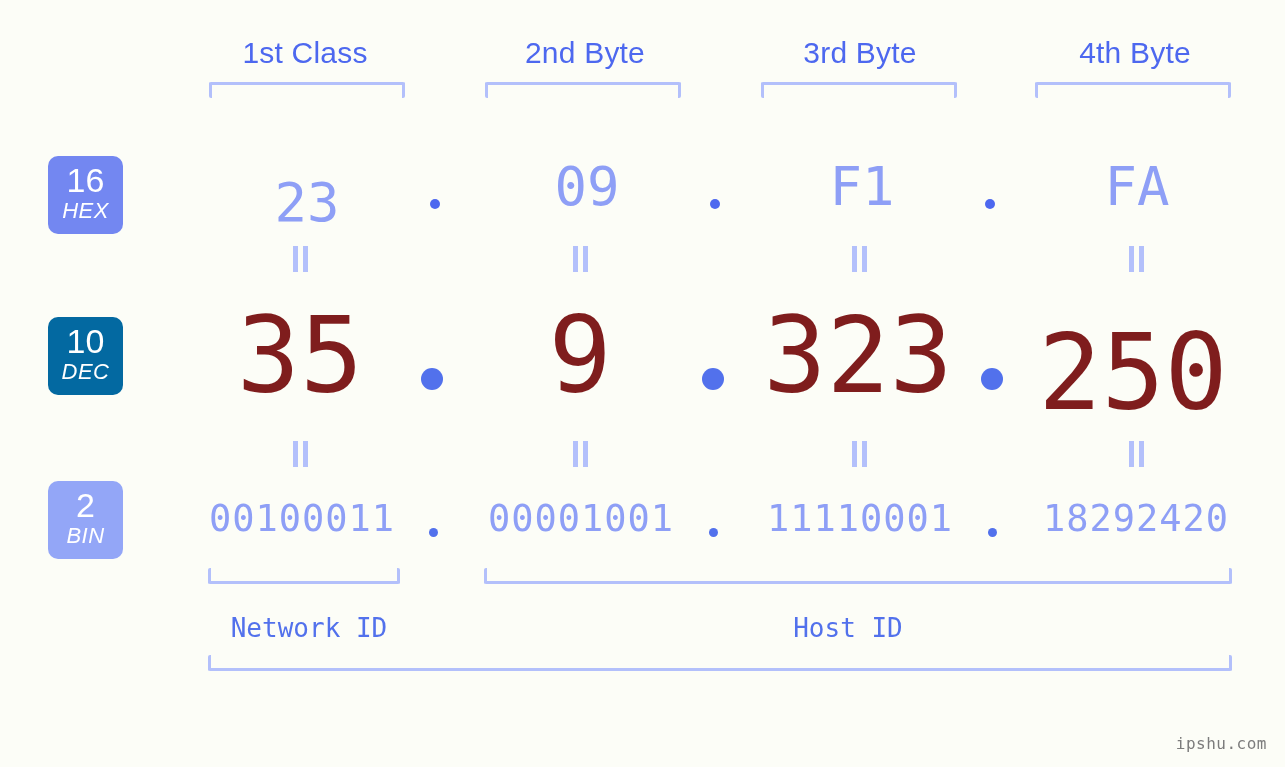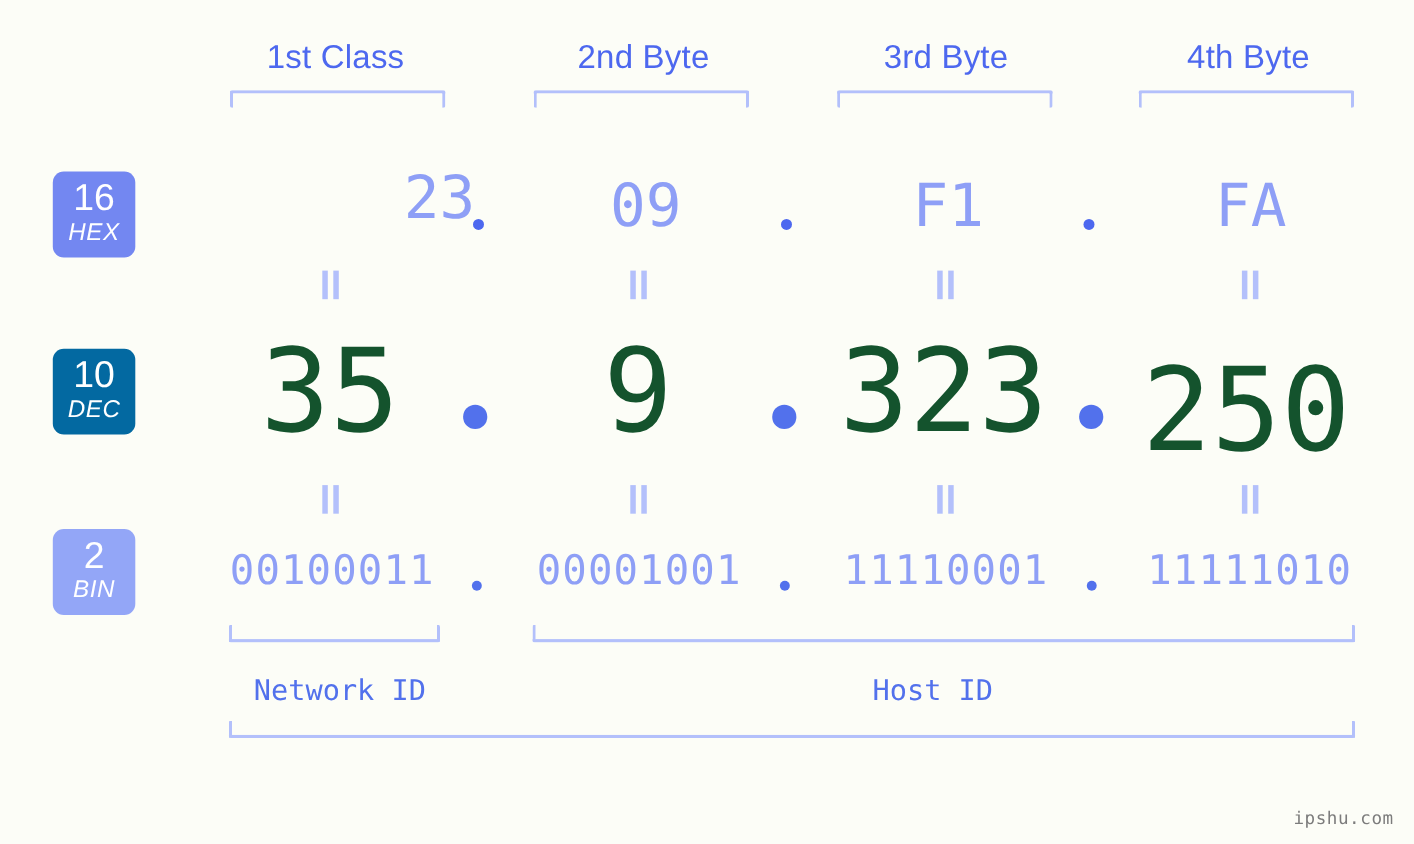--- a/index.html
+++ b/index.html
@@ -95,21 +95,21 @@
     height: 10px;
     border-radius: 50%;
     background: #4d68ef;
   }
 
   .dec-cell {
     position: absolute;
     font-family: "DejaVu Sans Mono", "Liberation Mono", monospace;
     font-size: 105px;
     line-height: 112px;
-    color: #14532d;
+    color: #7f1d1d;
     white-space: nowrap;
     text-align: center;
   }
   .dec-dot {
     position: absolute;
     width: 22px;
     height: 22px;
     border-radius: 50%;
     background: #5271ec;
   }
@@ -202,21 +202,21 @@
   </div>
   <div class="badge" style="left:48px; top:317px; background:#0369a1;">
     <span class="num">10</span>
     <span class="base">DEC</span>
   </div>
   <div class="badge" style="left:48px; top:481px; background:#93a6f7;">
     <span class="num">2</span>
     <span class="base">BIN</span>
   </div>
 
-  <div class="hex-cell" style="left:182px; top:150px; width:250px;text-align:right;">23</div>
+  <div class="hex-cell" style="left:182px; top:173px; width:250px;">23</div>
   <div class="hex-dot" style="left:430px; top:199px;"></div>
   <div class="hex-cell" style="left:462px; top:157px; width:250px;">09</div>
   <div class="hex-dot" style="left:710px; top:199px;"></div>
   <div class="hex-cell" style="left:737px; top:157px; width:250px;">F1</div>
   <div class="hex-dot" style="left:985px; top:199px;"></div>
   <div class="hex-cell" style="left:1012px; top:157px; width:250px;">FA</div>
 
   <div class="eq" style="left:292px; top:246px;">
       <i class="a"></i>
       <i class="b"></i>
@@ -258,21 +258,21 @@
       <i class="a"></i>
       <i class="b"></i>
     </div>
 
   <div class="bin-cell" style="left:182px; top:497px; width:240px;">00100011</div>
   <div class="bin-dot" style="left:429px; top:528px;"></div>
   <div class="bin-cell" style="left:461px; top:497px; width:240px;">00001001</div>
   <div class="bin-dot" style="left:709px; top:528px;"></div>
   <div class="bin-cell" style="left:740px; top:497px; width:240px;">11110001</div>
   <div class="bin-dot" style="left:988px; top:528px;"></div>
-  <div class="bin-cell" style="left:1016px; top:497px; width:240px;">11111010</div>
+  <div class="bin-cell" style="left:1016px; top:497px; width:240px;">18292420</div>
 
   <div class="bracket-bottom" style="left:208px; top:568px; width:192px;"></div>
   <div class="bracket-bottom" style="left:484px; top:568px; width:748px;"></div>
 
   <div class="id-label" style="left:733px; top:612px; width:230px;">Host ID</div>
   <div class="id-label" style="left:184px; top:612px; width:250px;">Network ID</div>
 
   <div class="bracket-bottom" style="left:208px; top:655px; width:1024px;"></div>
 
   <div class="watermark">ipshu.com</div>

